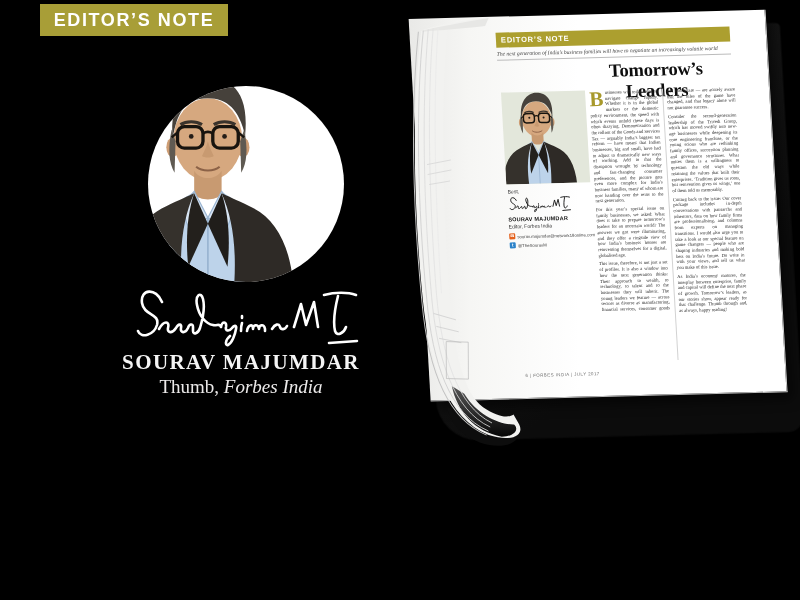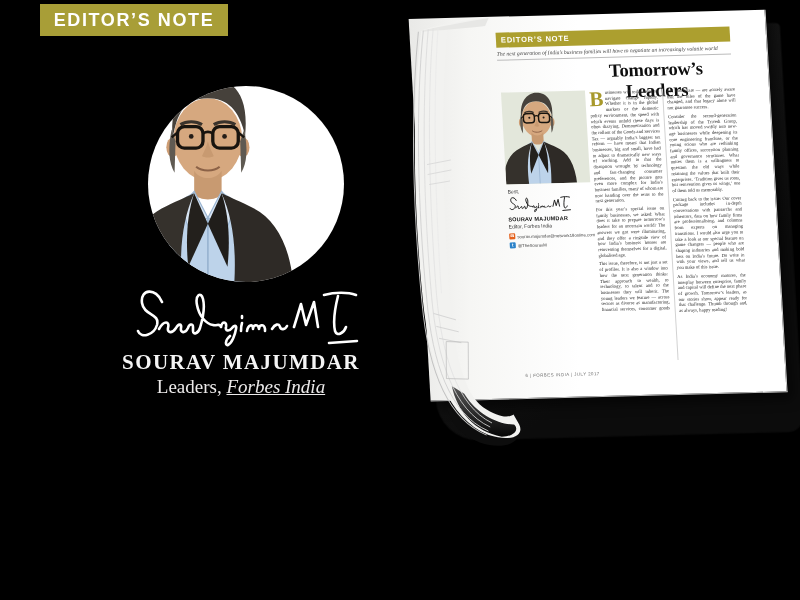--- a/index.html
+++ b/index.html
@@ -12,21 +12,21 @@
     text-align:center;font-family:"Liberation Sans",sans-serif;}
   .portrait-circle{position:absolute;left:117px;top:86px;width:196px;height:196px;border-radius:50%;
     background:#fff;overflow:hidden;}
   .portrait-circle svg{display:block;width:196px;height:196px;}
   .sig-large{position:absolute;left:92px;top:280px;width:252px;height:72px;}
   .sig-large use{stroke:#fff;stroke-width:2.6;}
   .author-name{position:absolute;left:35px;top:350px;width:350px;text-align:center;color:#f5f5f5;
     font-family:"Liberation Serif",serif;font-weight:bold;font-size:21px;letter-spacing:1.4px;}
   .author-title{position:absolute;left:35px;top:376px;width:350px;text-align:center;color:#eceaea;
     font-family:"Liberation Serif",serif;font-size:19px;}
-  .author-title .pub{font-style:italic;text-decoration:underline;}
+  .author-title .pub{font-style:italic;}
 
   
   .magazine{position:absolute;left:366px;top:4px;width:412px;height:452px;
     transform:rotate(-1.5deg) skewX(1.8deg);transform-origin:206px 226px;}
   .back-cover{position:absolute;left:30px;top:24px;width:364px;height:408px;
     background:linear-gradient(145deg,#1d1d1d,#0c0c0c 70%);
     border-radius:4px 4px 14px 40px;box-shadow:0 0 2px #222;}
   .page{position:absolute;left:24px;top:10px;width:356px;height:382px;
     background:linear-gradient(93deg,#e9e9e7 0%,#f6f6f4 16%,#ffffff 45%);
     border-right:1px solid #cfcfcf;border-bottom:1px solid #bdbdbd;
@@ -131,21 +131,21 @@
       <use href="#portrait"></use>
     </svg>
   </div>
 
   <svg class="sig-large" viewBox="0 0 240 72">
     <use href="#sig"></use>
   </svg>
 
   <div class="author-name">SOURAV MAJUMDAR</div>
   <div class="author-title">
-    <span>Leaders, </span><span class="pub">Forbes India</span>
+    <span>Thumb, </span><span class="pub">Forbes India</span>
   </div>
 
   <div class="magazine">
     <div class="back-cover"></div>
 
     <div class="page">
       <div class="page-bar">EDITOR’S NOTE</div>
       <div class="standfirst">The next generation of India’s business families will have to negotiate an increasingly volatile world</div>
       <h1 class="headline">Tomorrow’s Leaders</h1>
 

